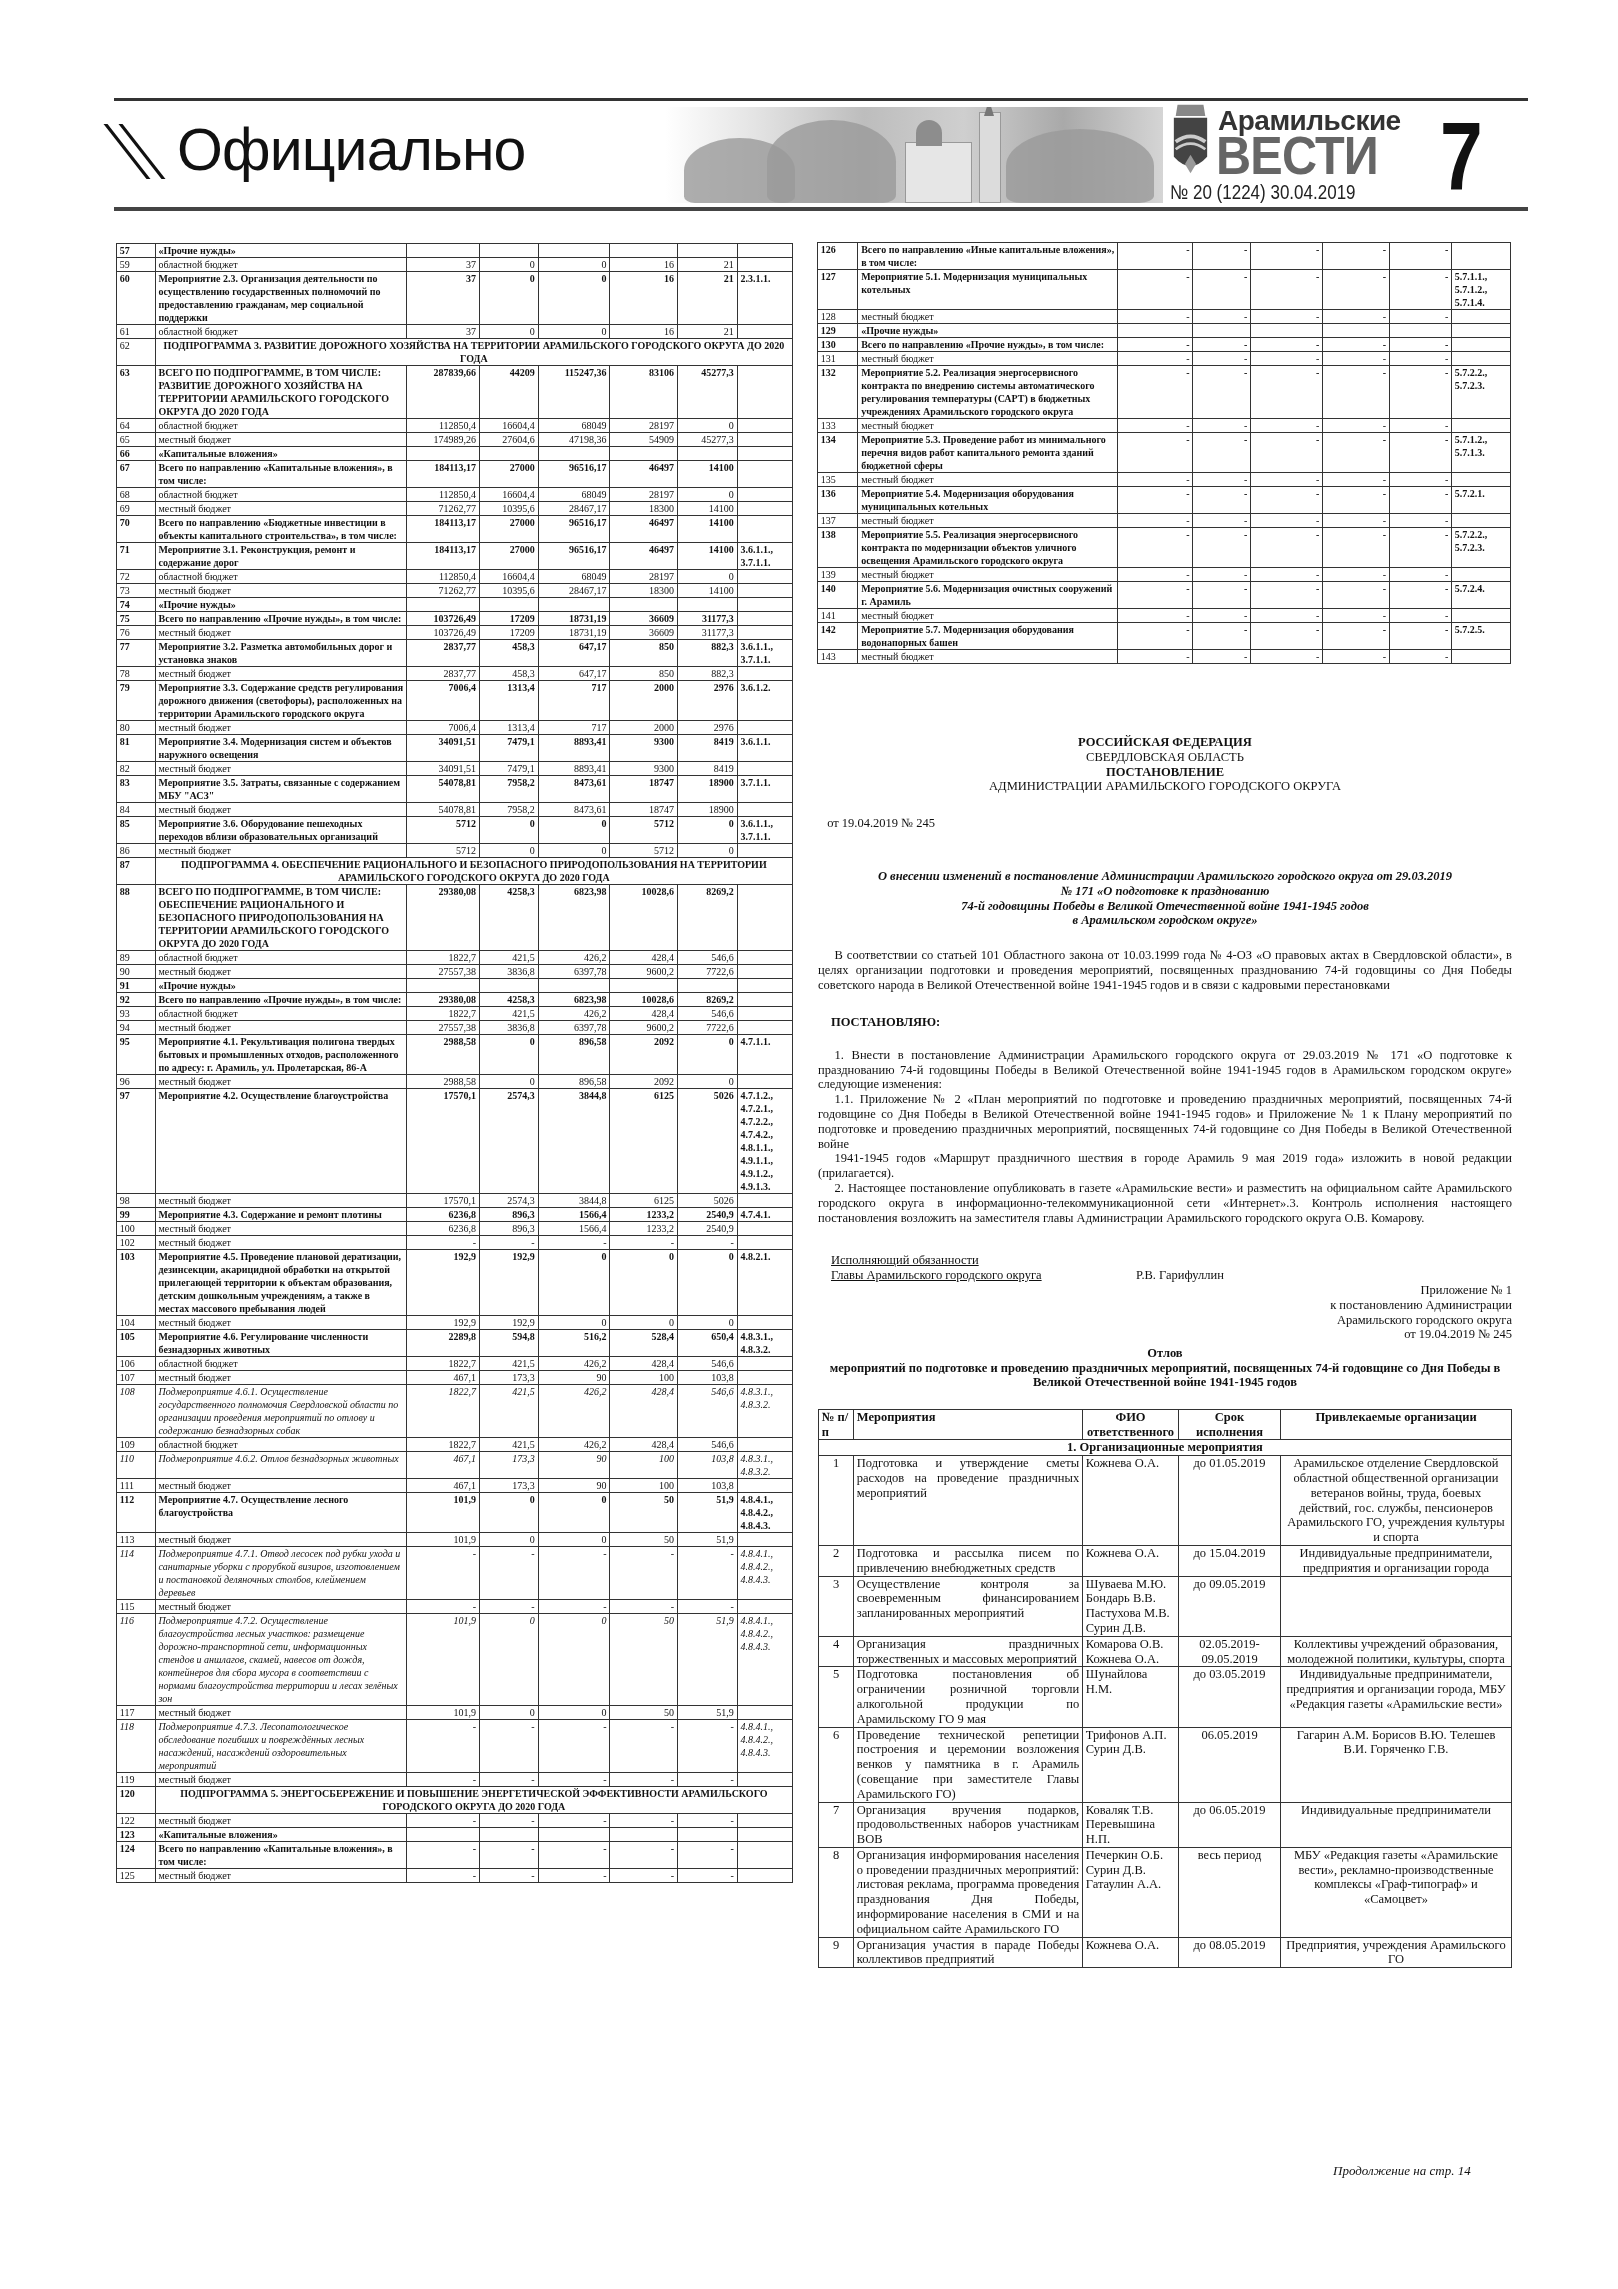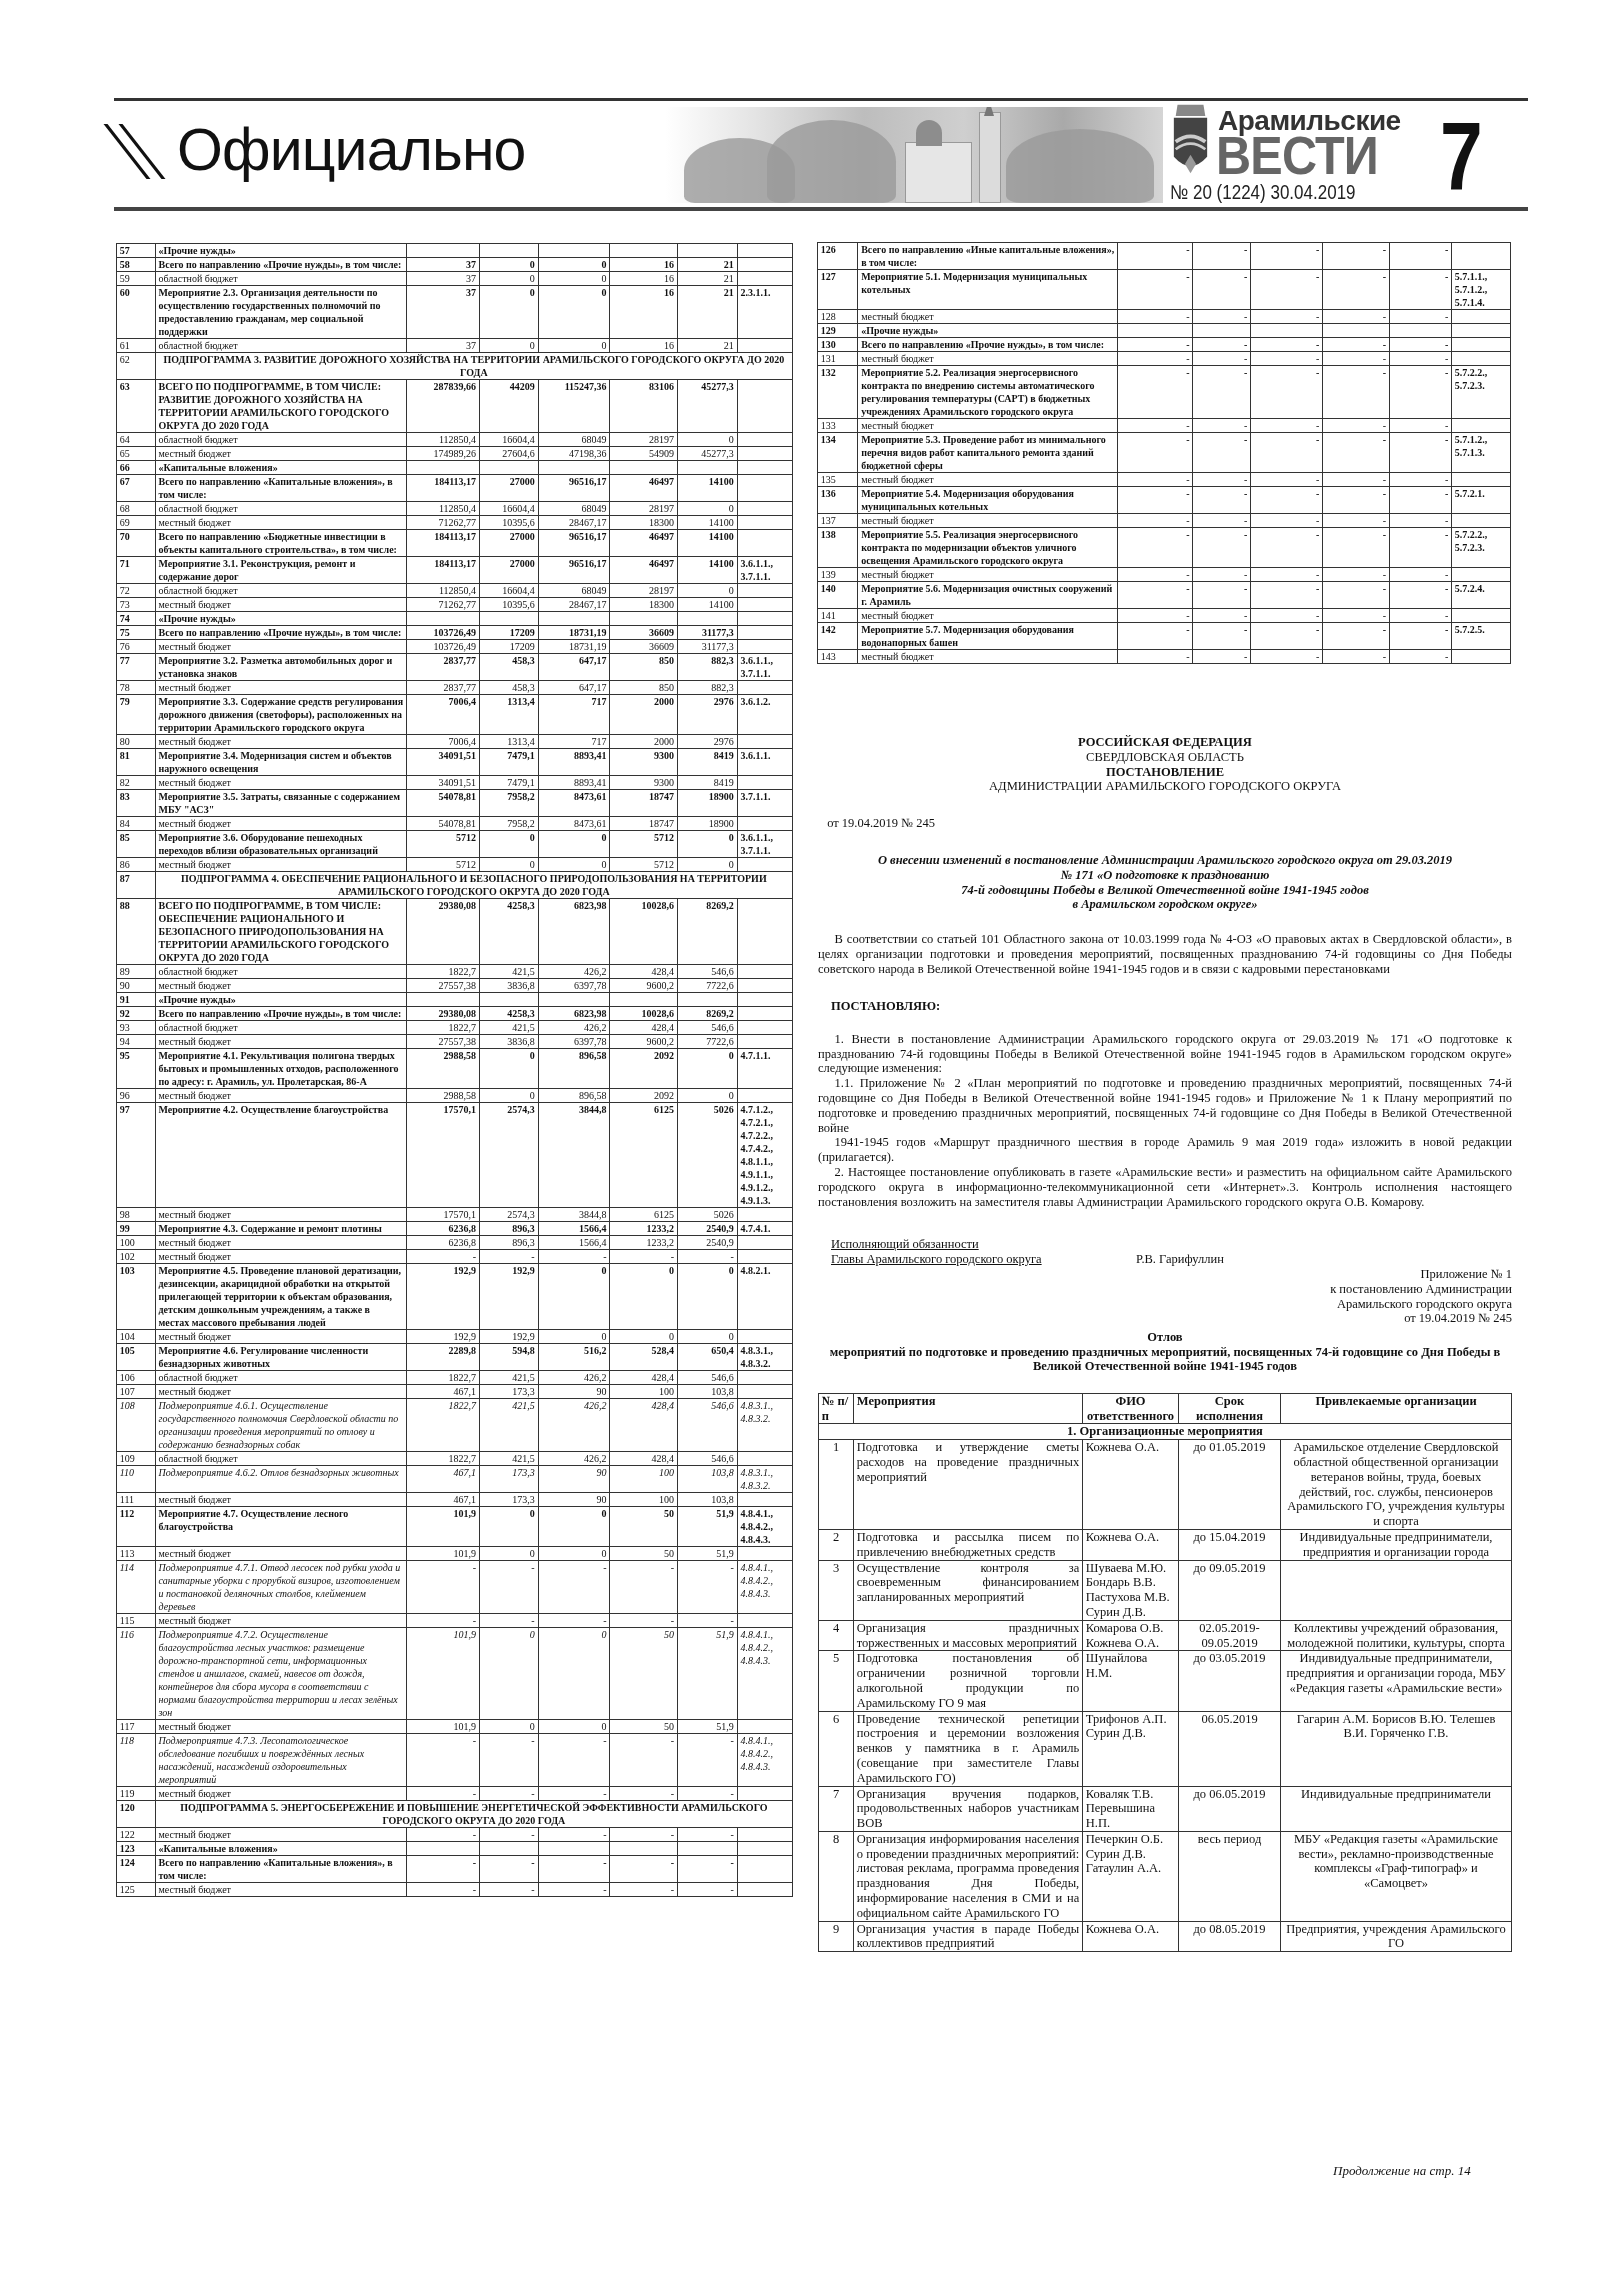--- a/index.html
+++ b/index.html
@@ -29,21 +29,21 @@
   table.fin tr.i td{font-weight:normal;font-style:italic;margin-left:20px;}
   table.fin tr.h td.span{text-align:center;font-weight:bold;}
   #left-table{position:absolute;left:116px;top:243px;width:677px;}
   #right-table{position:absolute;left:817px;top:242px;width:694px;}
 
   .decree{position:absolute;left:818px;top:735px;width:694px;font-size:12.5px;line-height:14.8px;}
   .decree .c{text-align:center;}
   .decree .bold{font-weight:bold;}
   .decree p{margin:0;}
   .decree .j{text-align:justify;text-indent:16.6px;}
-  .decree .title-it{font-style:italic;font-weight:bold;text-align:center;margin-top:22px;}
+  .decree .title-it{font-style:italic;font-weight:bold;text-align:center;margin-top:38px;}
   .decree .date{margin-top:22px;padding-left:9.2px;}
   .decree .resolve{font-weight:bold;margin:22px 0 18.5px 13px;}
   .decree .sign{margin-top:28px;padding-left:13px;display:flex;}
   .decree .sign .l{width:305px;text-decoration:underline;}
   .decree .appx{text-align:right;}
   .decree .plan-t{text-align:center;font-weight:bold;}
 
   table.plan{border-collapse:collapse;table-layout:fixed;width:694px;font-size:12.5px;line-height:14.8px;margin-top:18.5px;}
   table.plan td,table.plan th{border:1.4px solid #333;padding:0 2.8px;vertical-align:top;}
   table.plan th{font-weight:bold;text-align:center;}
@@ -100,30 +100,20 @@
   </colgroup>
   <tbody id="left-body">
       <tr class="b">
         <td>57</td>
         <td>«Прочие нужды»</td>
         <td class="v"></td>
         <td class="v"></td>
         <td class="v"></td>
         <td class="v"></td>
         <td class="v"></td>
-        <td></td>
-      </tr>
-      <tr class="b">
-        <td>58</td>
-        <td>Всего по направлению «Прочие нужды», в том числе:</td>
-        <td class="v">37</td>
-        <td class="v">0</td>
-        <td class="v">0</td>
-        <td class="v">16</td>
-        <td class="v">21</td>
         <td></td>
       </tr>
       <tr>
         <td>59</td>
         <td>областной бюджет</td>
         <td class="v">37</td>
         <td class="v">0</td>
         <td class="v">0</td>
         <td class="v">16</td>
         <td class="v">21</td>

